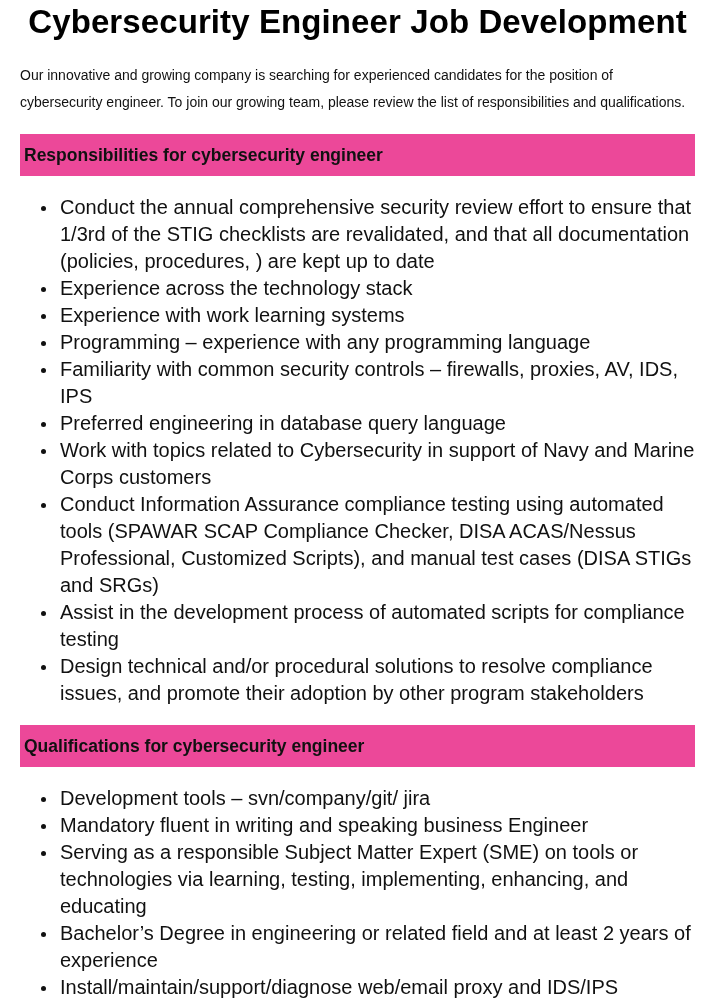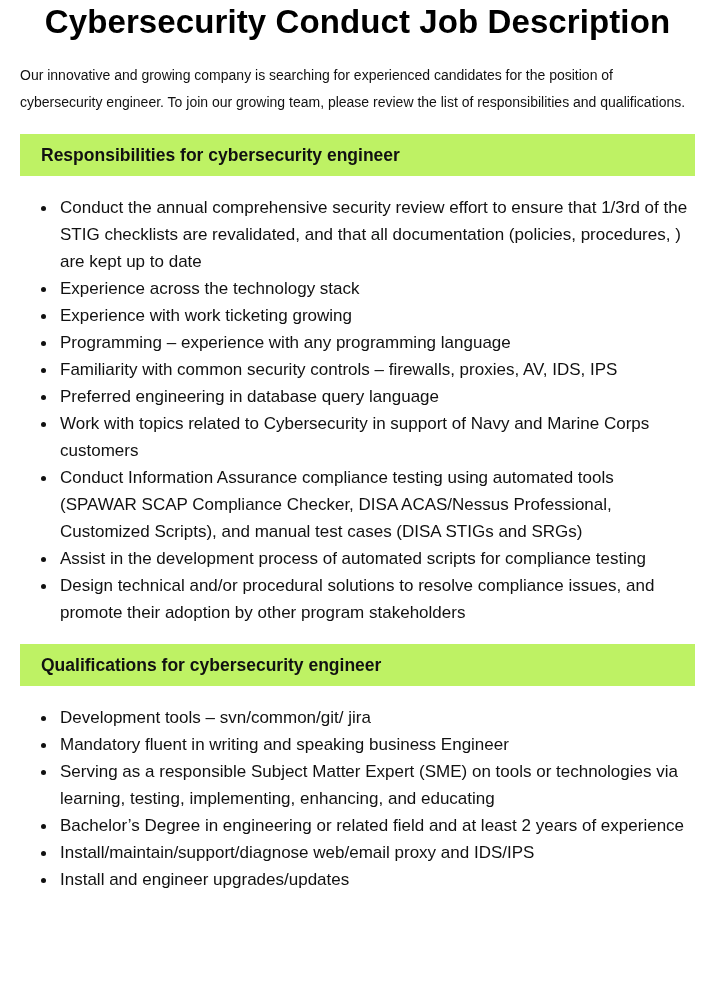--- a/index.html
+++ b/index.html
@@ -28,76 +28,76 @@
       letter-spacing: 0.1px;
       color: #000000;
     }
     p.intro {
       margin: 14px 0 0 0;
       font-size: 14px;
       line-height: 27px;
       color: #111111;
     }
     .section-header {
-      background: #bef264;
+      background: #ec4899;
       margin: 18px 0 0 0;
       height: 42px;
       line-height: 42px;
-      padding-left: 21px;
+      padding-left: 4px;
       font-size: 17.5px;
       font-weight: bold;
       color: #111111;
     }
     .section-header.qual {
       margin-top: 18px;
     }
     ul.items {
       list-style: none;
       margin: 18px 0 0 0;
       padding: 0 0 0 40px;
     }
     ul.items li {
       position: relative;
-      font-size: 17px;
+      font-size: 20px;
       line-height: 27px;
       color: #111111;
     }
     ul.items li .bullet {
       position: absolute;
       left: -19px;
       top: 12px;
       width: 5px;
       height: 5px;
       border-radius: 50%;
       background: #111111;
     }
   </style>
 </head>
 <body>
 
 <div class="page">
-  <h1 class="title">Cybersecurity Conduct Job Description</h1>
+  <h1 class="title">Cybersecurity Engineer Job Development</h1>
   <p class="intro">Our innovative and growing company is searching for experienced candidates for the position of cybersecurity engineer. To join our growing team, please review the list of responsibilities and qualifications.</p>
 
   <div class="section-header">Responsibilities for cybersecurity engineer</div>
   <ul class="items">
     <li><span class="bullet"></span><span>Conduct the annual comprehensive security review effort to ensure that 1/3rd of the STIG checklists are revalidated, and that all documentation (policies, procedures, ) are kept up to date</span></li>
     <li><span class="bullet"></span><span>Experience across the technology stack</span></li>
-    <li><span class="bullet"></span><span>Experience with work ticketing growing</span></li>
+    <li><span class="bullet"></span><span>Experience with work learning systems</span></li>
     <li><span class="bullet"></span><span>Programming – experience with any programming language</span></li>
     <li><span class="bullet"></span><span>Familiarity with common security controls – firewalls, proxies, AV, IDS, IPS</span></li>
     <li><span class="bullet"></span><span>Preferred engineering in database query language</span></li>
     <li><span class="bullet"></span><span>Work with topics related to Cybersecurity in support of Navy and Marine Corps customers</span></li>
     <li><span class="bullet"></span><span>Conduct Information Assurance compliance testing using automated tools (SPAWAR SCAP Compliance Checker, DISA ACAS/Nessus Professional, Customized Scripts), and manual test cases (DISA STIGs and SRGs)</span></li>
     <li><span class="bullet"></span><span>Assist in the development process of automated scripts for compliance testing</span></li>
     <li><span class="bullet"></span><span>Design technical and/or procedural solutions to resolve compliance issues, and promote their adoption by other program stakeholders</span></li>
   </ul>
 
   <div class="section-header qual">Qualifications for cybersecurity engineer</div>
   <ul class="items">
-    <li><span class="bullet"></span><span>Development tools – svn/common/git/ jira</span></li>
+    <li><span class="bullet"></span><span>Development tools – svn/company/git/ jira</span></li>
     <li><span class="bullet"></span><span>Mandatory fluent in writing and speaking business Engineer</span></li>
     <li><span class="bullet"></span><span>Serving as a responsible Subject Matter Expert (SME) on tools or technologies via learning, testing, implementing, enhancing, and educating</span></li>
     <li><span class="bullet"></span><span>Bachelor’s Degree in engineering or related field and at least 2 years of experience</span></li>
     <li><span class="bullet"></span><span>Install/maintain/support/diagnose web/email proxy and IDS/IPS</span></li>
     <li><span class="bullet"></span><span>Install and engineer upgrades/updates</span></li>
   </ul>
 </div>
 
 </body></html>

